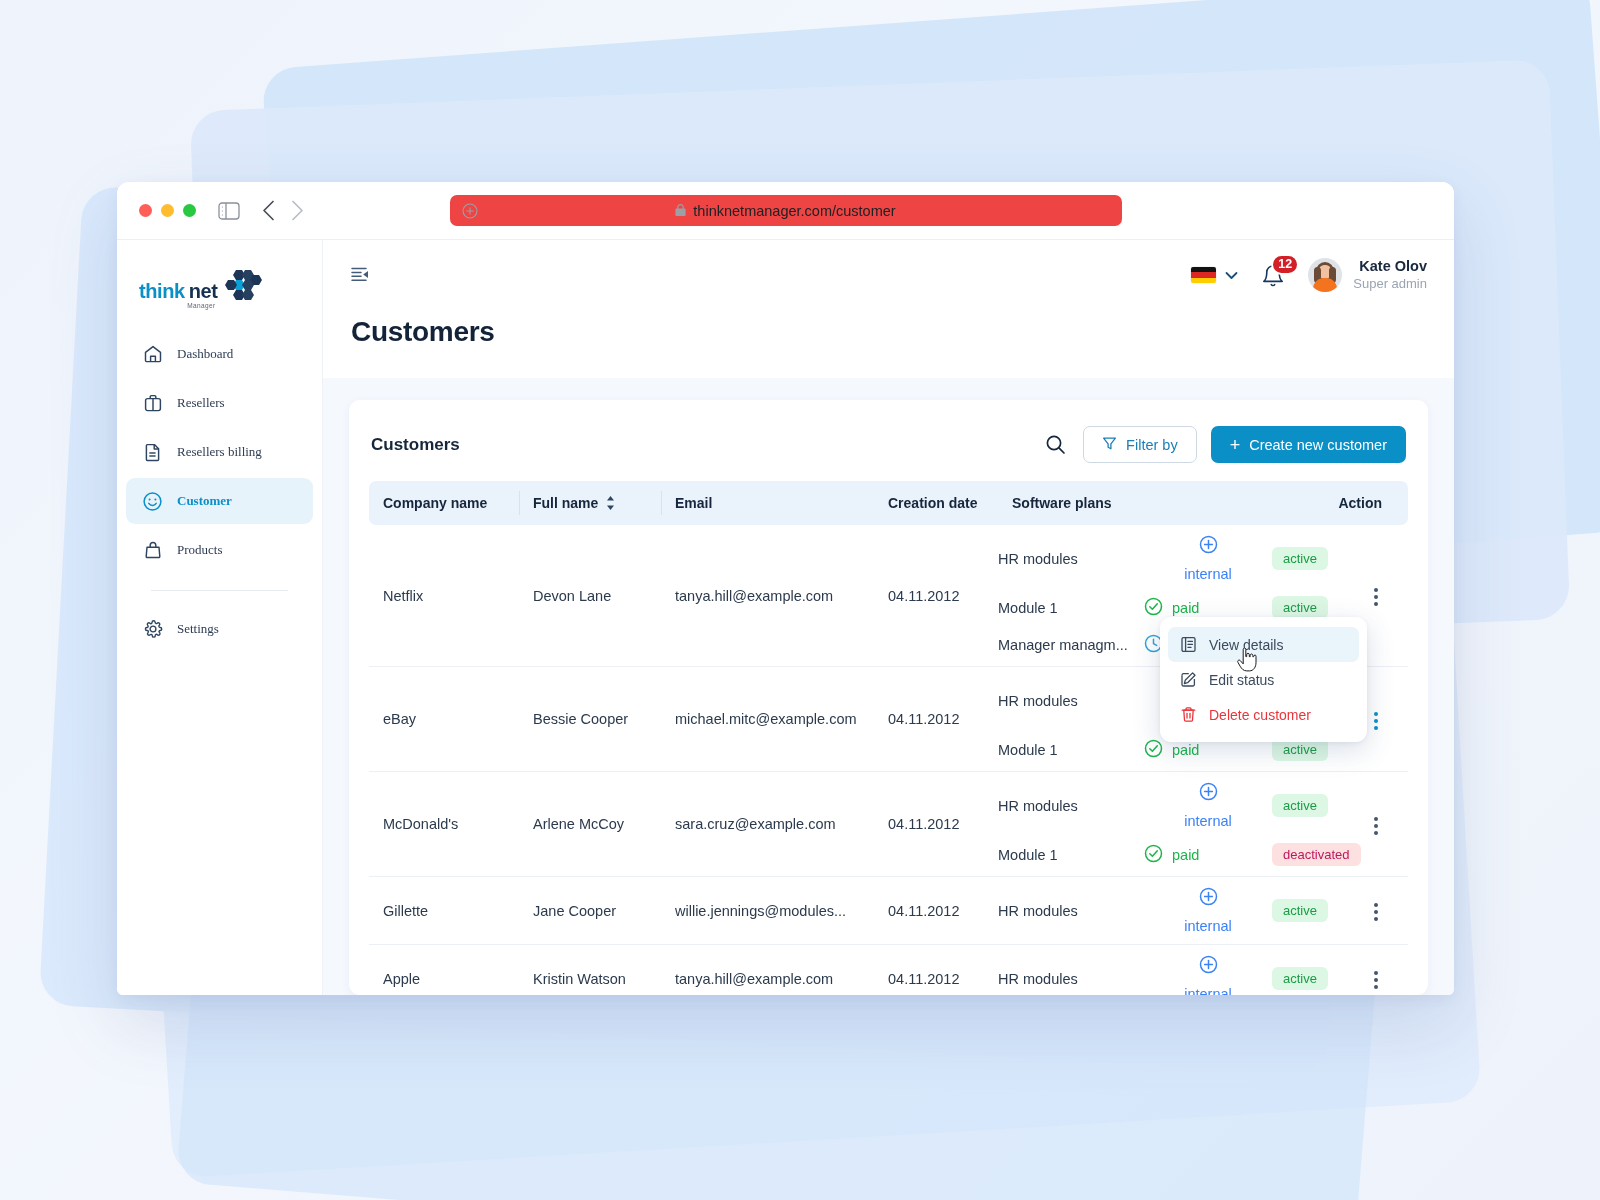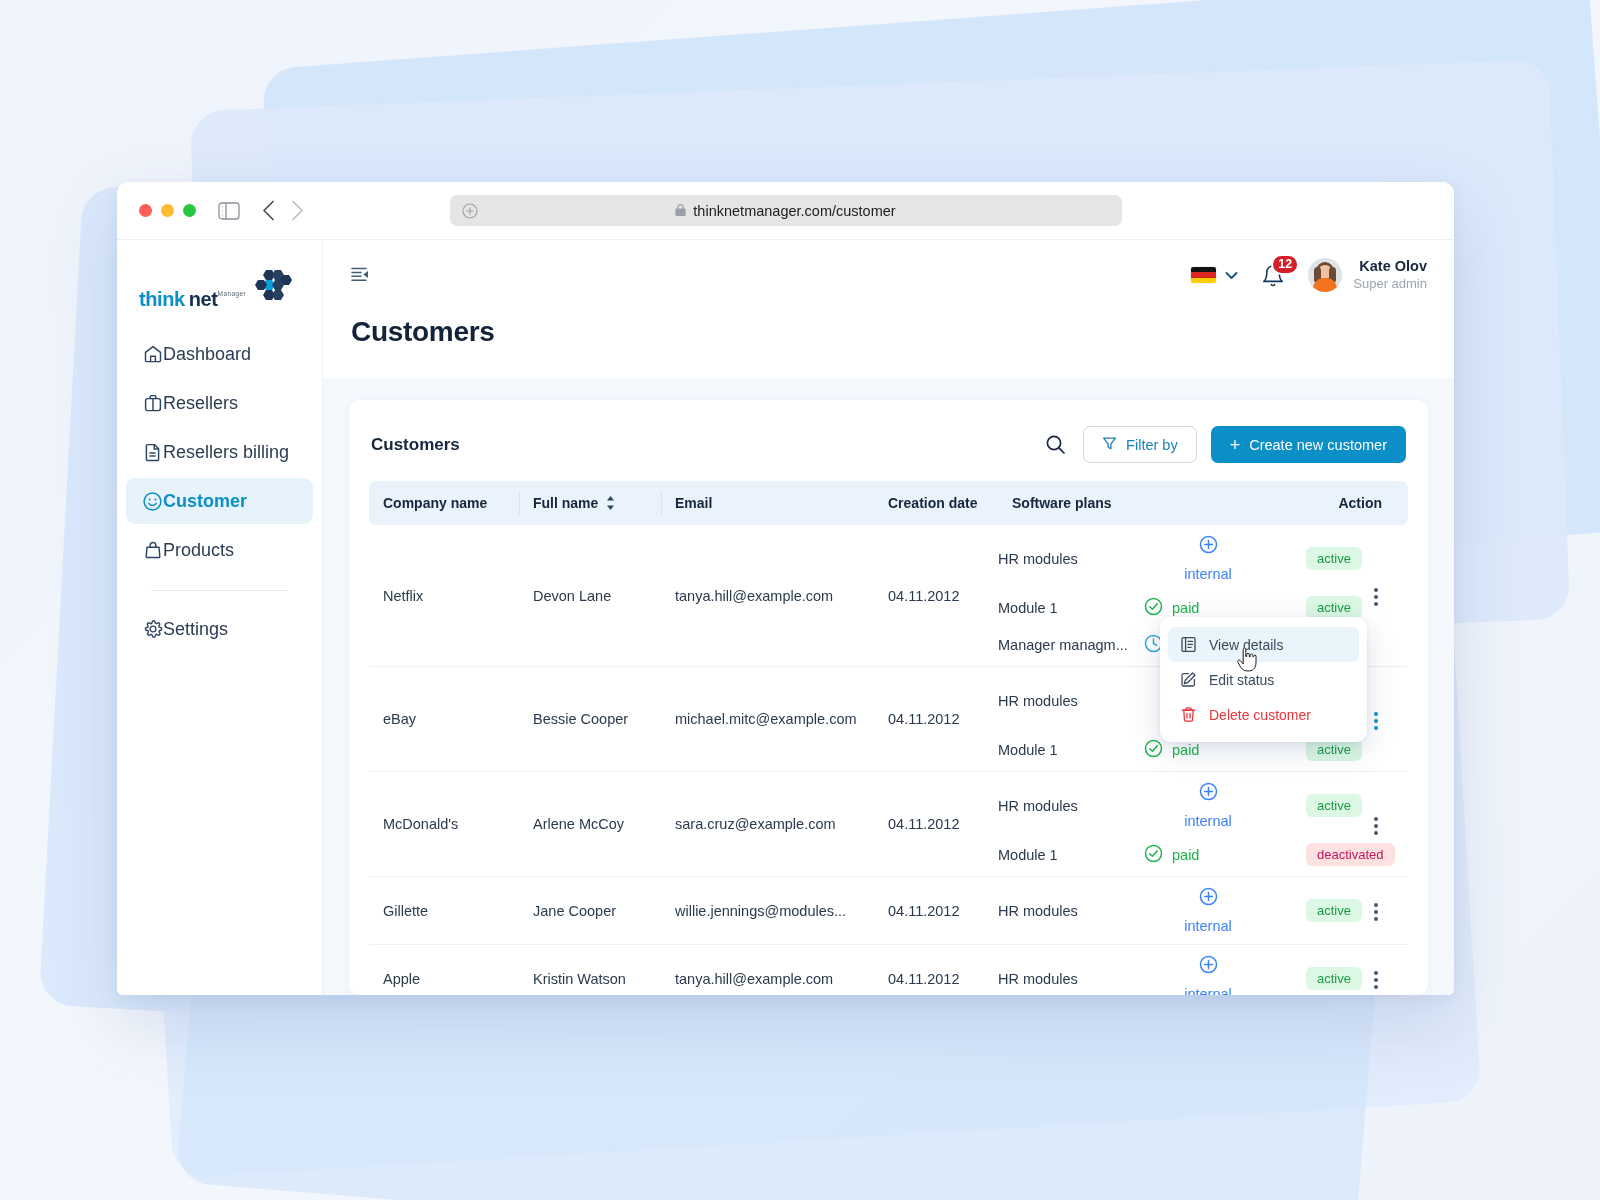--- a/index.html
+++ b/index.html
@@ -84,21 +84,21 @@
 
   .chrome-icon { margin-left: 22px; display: flex; align-items: center; color: #8b9099; }
   .nav-arrows { display: flex; gap: 16px; margin-left: 22px; align-items: center; }
   .nav-arrow { color: #4a4f57; display: flex; }
   .nav-arrow.fwd { color: #b9bec6; }
 
   .urlbar {
     position: absolute;
     left: 50%; transform: translateX(-50%);
     width: 672px; height: 31px;
-    background: #e5e5e5;
+    background: #ef4444;
     border-radius: 7px;
     display: flex; align-items: center;
     justify-content: center;
     gap: 7px;
     font-size: 14.5px;
     color: #202124;
   }
   .urlbar .plus-ic {
     position: absolute; left: 12px;
     color: #9aa0a6;
@@ -111,34 +111,35 @@
 
   
   .sidebar {
     width: 206px; flex: 0 0 206px;
     background: #ffffff;
     border-right: 1px solid #eef1f5;
     padding: 14px 0 0 0;
     display: flex; flex-direction: column;
   }
   .logo { padding: 14px 0 22px 22px; display: flex; align-items: flex-end; gap: 4px; }
-  .logo-text { display: flex; flex-direction: row; line-height: 1; }
+  .logo-text { display: flex; flex-direction: column; line-height: 1; }
   .logo-row { display: flex; align-items: baseline; gap: 4px; }
   .logo-think { font-size: 20px; font-weight: 700; color: #0b8fc7; letter-spacing: -.4px; }
   .logo-net { font-size: 20px; font-weight: 700; color: #16314f; letter-spacing: -.4px; }
   .logo-sub { font-size: 6.5px; color: #5b6573; letter-spacing: .4px; margin-top: 2px; text-align: right; padding-right: 2px;}
 
   .nav { display: flex; flex-direction: column; gap: 3px; padding: 0 9px; }
   .nav-item {
-    display: flex; align-items: center; 
+    display: flex; align-items: center; gap: 14px;
     height: 46px; padding: 0 16px;
     border-radius: 9px;
     color: #2d3c53;
-    font-size: 18px;
+    font-size: 13px;
     cursor: pointer;
+    font-family: Liberation Serif, serif;
   }
   .nav-item .nav-ic { display: flex; width: 21px; justify-content: center; color: #2d4560; }
   .nav-item.active { background: #e7f3fb; color: #0b8fc7; font-weight: 600; }
   .nav-item.active .nav-ic { color: #0b8fc7; }
   .nav-divider { height: 1px; background: #e7ebf0; margin: 14px 25px 12px 25px; }
 
   
   .main { flex: 1; min-width: 0; display: flex; flex-direction: column; }
   .topbar {
     background: #ffffff;
@@ -255,21 +256,20 @@
     white-space: nowrap; overflow: hidden; text-overflow: ellipsis;
     padding-right: 6px;
   }
   .plan-type { display: flex; align-items: center; gap: 9px; width: 128px; flex: 0 0 128px; font-size: 14.5px; }
   .plan-type.internal { color: #3b82f6; flex-direction: column; }
   .plan-type.paid { color: #1bb54a; }
   .plan-type.trial { color: #2aa4dd; }
   .status-badge {
     font-size: 13px; padding: 4px 11px; border-radius: 6px;
     display: inline-block;
-    margin-left: 34px;
   }
   .status-badge.active { background: #dcf7e3; color: #1a9c45; }
   .status-badge.deactivated { background: #fde0e0; color: #be185d; }
 
   td.action { text-align: right; padding-right: 26px; }
   .dots { display: inline-flex; flex-direction: column; gap: 3px; cursor: pointer; padding: 6px 4px;}
   .dots i { width: 4px; height: 4px; border-radius: 50%; background: #44556d; display: block; }
   .dots.active i { background: #0b8fc7; }
 
   

